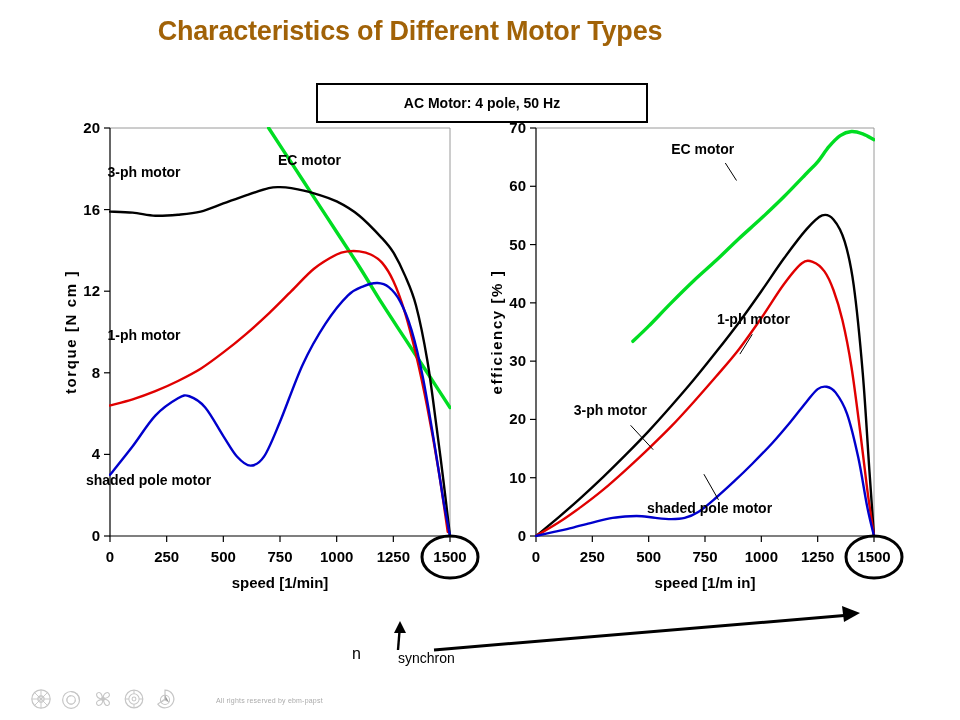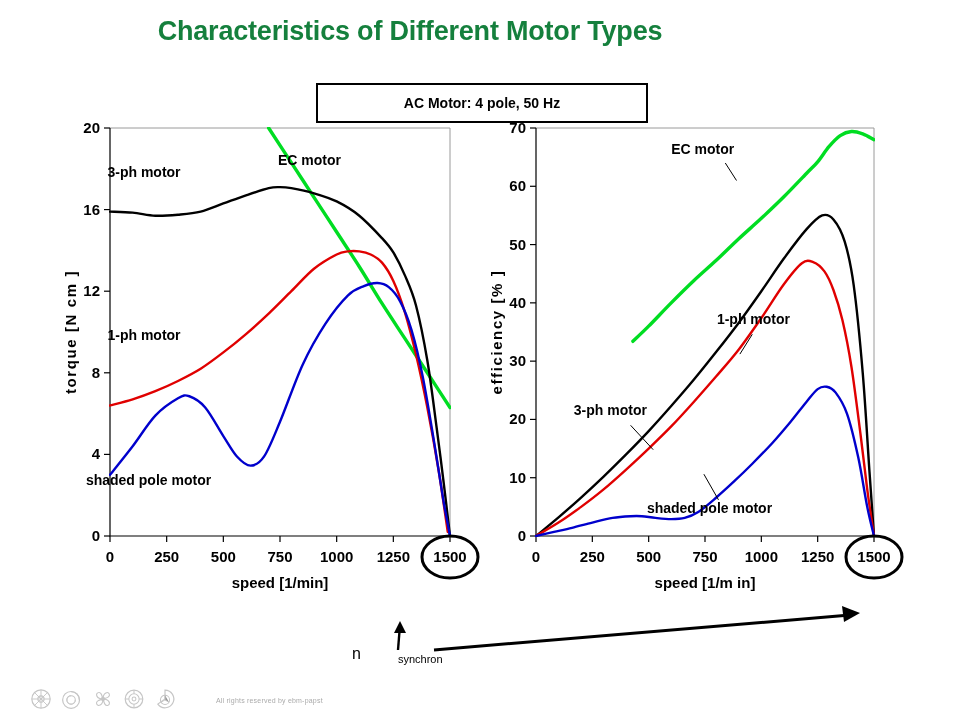--- a/index.html
+++ b/index.html
@@ -5,21 +5,21 @@
   html,body{margin:0;padding:0;}
   body{
     width:960px;height:720px;background:#ffffff;
     font-family:"Liberation Sans", sans-serif;
     overflow:hidden;position:relative;
   }
   #slide{position:absolute;left:0;top:0;width:960px;height:720px;}
 
   .title{
     position:absolute;left:0;top:16px;width:820px;text-align:center;
-    font-size:27px;font-weight:bold;color:#15803d;letter-spacing:-0.2px;
+    font-size:27px;font-weight:bold;color:#a16207;letter-spacing:-0.2px;
   }
   .subtitle-box{
     position:absolute;left:316px;top:83px;width:328px;height:36px;
     border:2px solid #000;background:#fff;
     display:flex;align-items:center;justify-content:center;
   }
   .subtitle-text{font-size:14px;font-weight:bold;color:#000;}
 
   .chart-wrap{position:absolute;top:120px;}
   #chart-left{left:58px;width:400px;height:500px;}
@@ -32,21 +32,21 @@
   .tick{stroke:#000;stroke-width:1.2;}
   .ticklabel{font-family:"Liberation Sans",sans-serif;font-size:15px;font-weight:bold;fill:#000;}
   .axislabel{font-family:"Liberation Sans",sans-serif;font-size:15px;font-weight:bold;fill:#000;}
   .curvelabel{font-family:"Liberation Sans",sans-serif;font-size:14px;font-weight:bold;fill:#000;}
   .curve{fill:none;stroke-linecap:round;stroke-linejoin:round;}
   .leader{stroke:#000;stroke-width:1;fill:none;}
   .marker-ellipse{fill:none;stroke:#000;stroke-width:3;}
 
   .annot{position:absolute;}
   #nsync-label{left:352px;top:645px;font-size:16px;color:#000;font-family:"Liberation Sans",sans-serif;}
-  #nsync-label sub{font-size:11px;padding-left:37px;}
+  #nsync-label sub{font-size:14px;padding-left:37px;}
 
   #footer-logos{position:absolute;left:30px;top:688px;display:flex;align-items:center;gap:9px;opacity:.42;}
   .logo-ico{width:22px;height:22px;}
   #footer-text{
     position:absolute;left:216px;top:697px;font-size:7px;color:#9b9b9b;
     font-family:"Liberation Sans",sans-serif;letter-spacing:.2px;opacity:.85;
   }
 </style>
 </head>
 <body>

